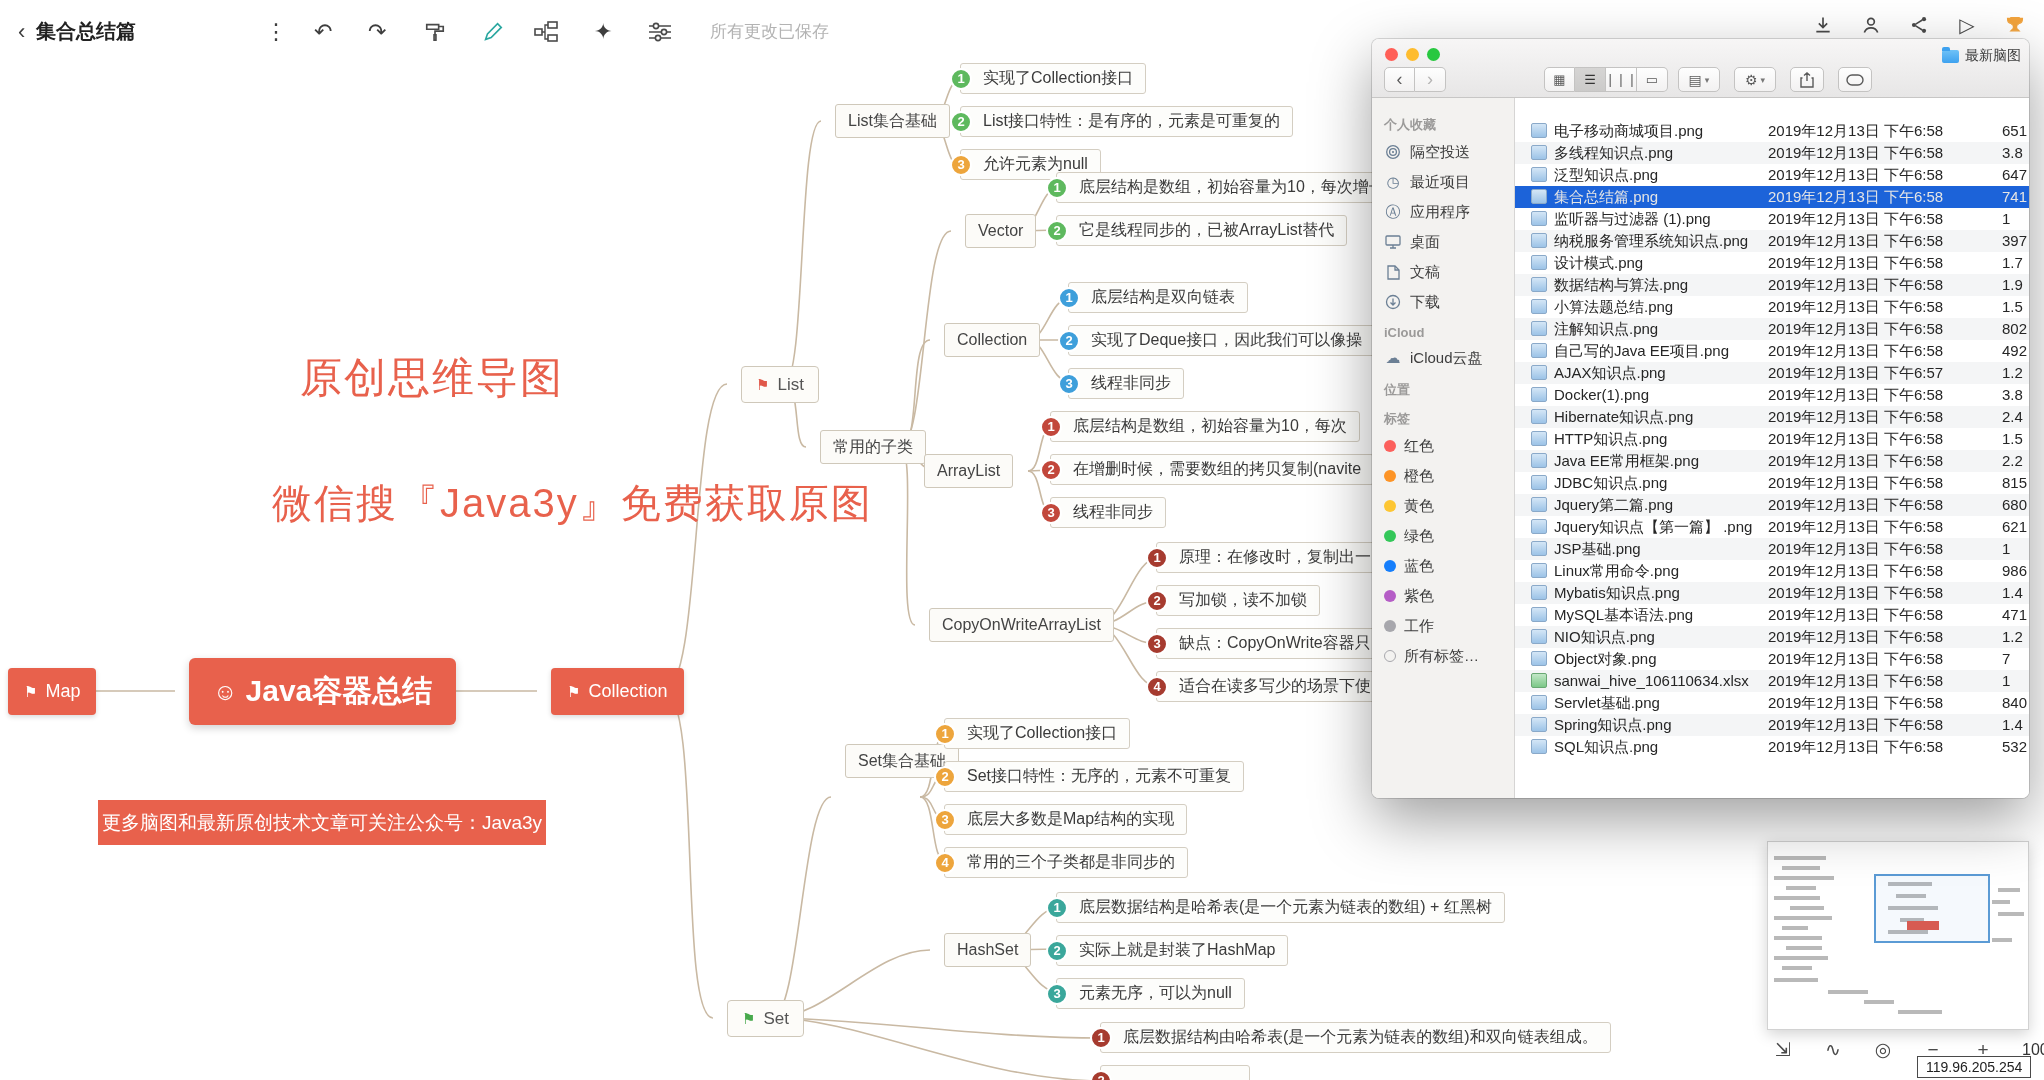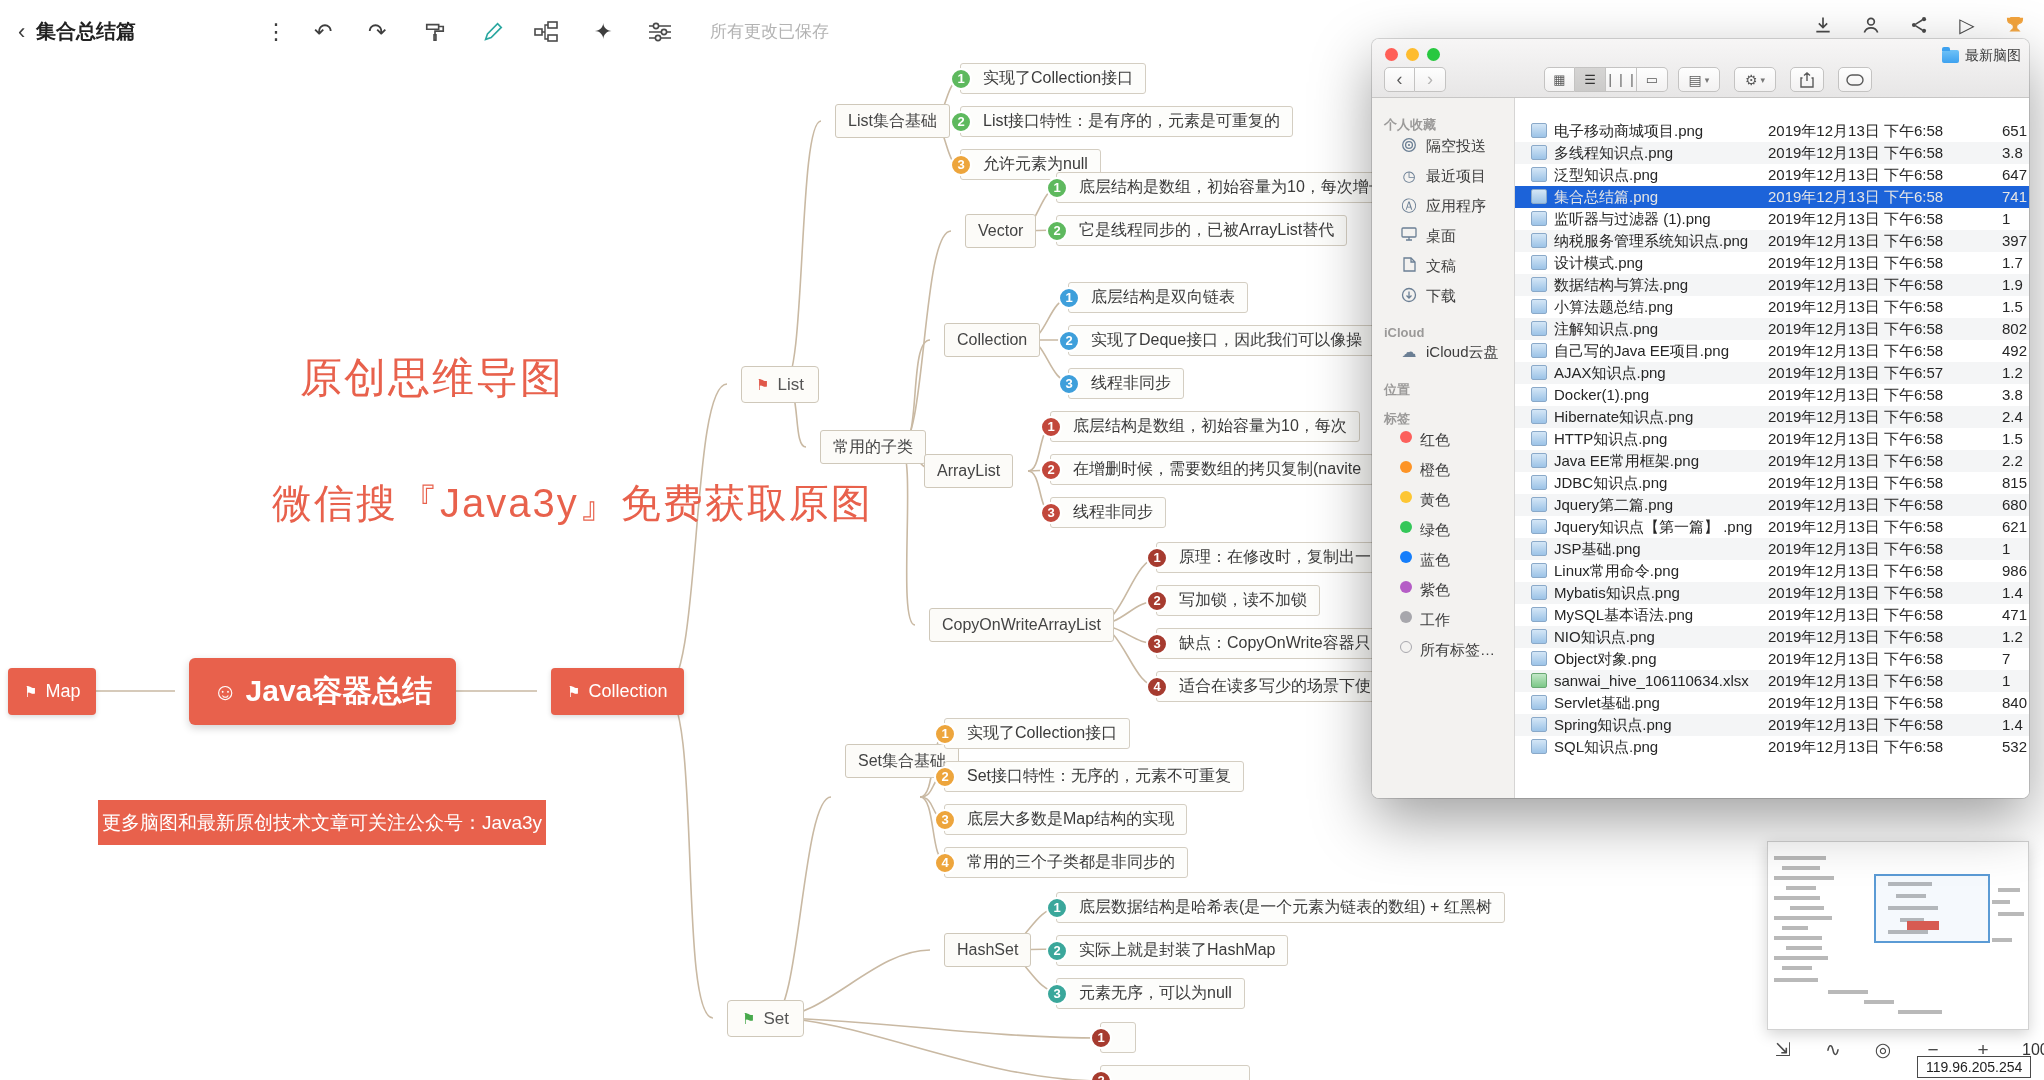--- a/index.html
+++ b/index.html
@@ -62,21 +62,21 @@
   .fmisc .fbtn { width:42px; gap:3px; }
   .fmisc .fbtn.narrow { width:34px; }
   .chev { font-size:9px; color:#777; }
   .ftitle { position:absolute; right:8px; top:8px; display:flex; align-items:center; gap:6px; font-size:14px; color:#3c3c3c; }
   .folder-ic { width:17px; height:13px; background:linear-gradient(#6fc2f7,#3da1ef); border-radius:2px; position:relative; }
   .folder-ic::before { content:""; position:absolute; left:0; top:-3px; width:8px; height:4px; background:#3da1ef; border-radius:2px 2px 0 0; }
 
   .fbody { position:absolute; top:59px; left:0; right:0; bottom:0; display:flex; }
   .fsidebar { width:143px; background:#f3f2f0; border-right:1px solid #d6d5d4; padding-top:10px; overflow:hidden; }
   .sb-header { font-size:13px; font-weight:bold; color:#9b9a99; padding:8px 12px 3px; }
-  .sb-item { display:flex; align-items:flex-start; gap:8px; height:30px; padding:0 28px; font-size:15px; color:#3d3d3d; white-space:nowrap; }
+  .sb-item { display:flex; align-items:center; gap:8px; height:30px; padding:0 12px; font-size:15px; color:#3d3d3d; white-space:nowrap; }
   .sb-item .sbic { width:18px; display:flex; justify-content:center; color:#6b7f94; font-size:15px; flex:none; }
   .tagdot { width:12px; height:12px; border-radius:50%; flex:none; }
   .tagdot.empty { background:transparent; border:1.5px solid #a8a8ad; }
 
   .flist { flex:1; position:relative; background:#fff; overflow:hidden; }
   .fcols { position:relative; height:22px; border-bottom:1px solid #e3e3e3; font-size:13.5px; color:#7d7d7d; }
   .fcols span { position:absolute; top:3px; white-space:nowrap; }
   .frows { position:absolute; top:22px; left:0; right:0; }
   .frow { position:relative; height:22px; font-size:15px; color:#262626; }
   .frow.alt { background:#f4f5f6; }
@@ -340,20 +340,21 @@
       <span>实际上就是封装了HashMap</span>
     </div>
     <div class="mm-item">
       <span class="badge" style="background: rgb(58, 167, 155);">3</span>
       <span>元素无序，可以为null</span>
     </div>
   </div>
 <div class="mm-items" style="left:1100px; top:1022px">
     <div class="mm-item">
       <span class="badge" style="background: rgb(166, 59, 47);">1</span>
+      <span>底层数据结构由哈希表(是一个元素为链表的数组)和双向链表组成。</span>
     </div>
     <div class="mm-item" style="min-width: 150px;">
       <span class="badge" style="background: rgb(166, 59, 47);">2</span>
       <span></span>
     </div>
   </div>
 
 <div class="anno anno1">原创思维导图</div>
 <div class="anno anno2">微信搜『Java3y』免费获取原图</div>
 <div class="banner">更多脑图和最新原创技术文章可关注公众号：Java3y</div>

